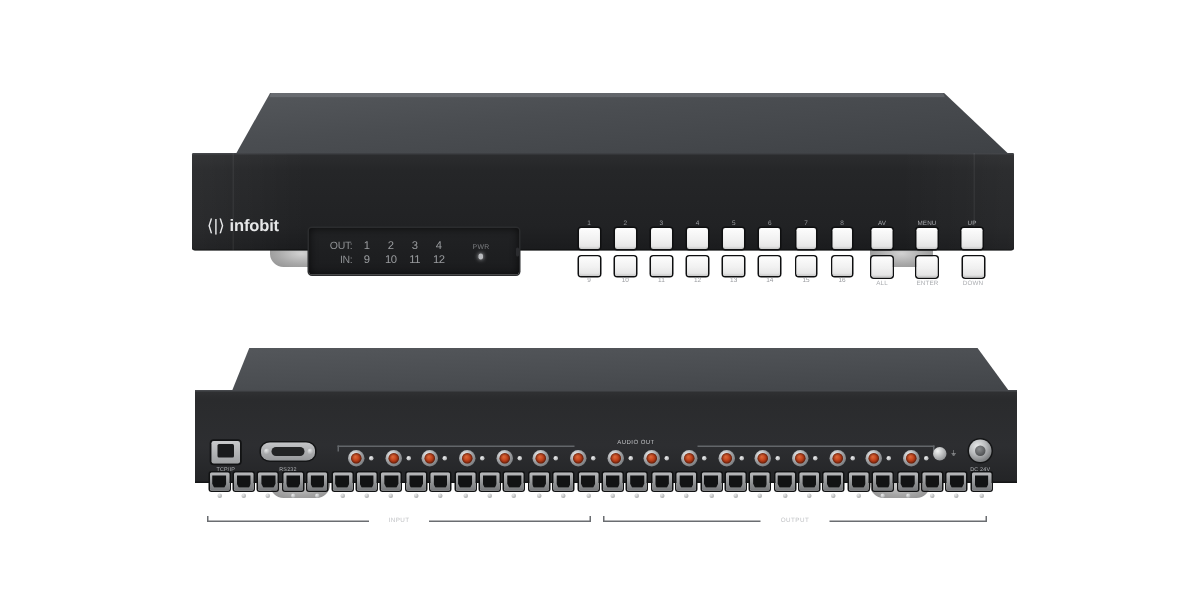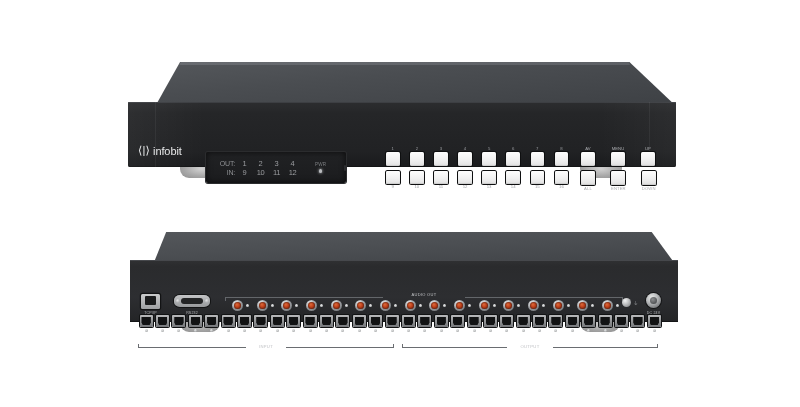--- a/index.html
+++ b/index.html
@@ -46,21 +46,21 @@
     border-radius: 0 0 9px 9px;
   }
   .foot.l { left: 52px; } .foot.r { left: 452px; }
 
   .logo {
     position:absolute; left: 10px; top: 42px;
     color:#e6e7e8; font-size: 10.5px; letter-spacing:.2px; white-space:nowrap;
     display:flex; align-items:center; gap:3px; font-weight:600;
   }
   .logo-mark { font-size: 11px; color:#e9eaeb; font-weight:400; }
-  .logo-word { font-size:11px; font-weight:400; letter-spacing:-.1px; }
+  .logo-word { font-size:11px; font-weight:700; letter-spacing:-.1px; }
 
   .lcd {
     position:absolute; left: 78px; top: 50px; width: 128px; height: 31px;
     background: linear-gradient(180deg,#212224,#1b1c1e);
     border-radius: 2px; box-shadow: inset 0 0 6px rgba(0,0,0,.7), 0 0 0 1px #2b2c2e;
     display:flex; align-items:center; padding-left: 12px; gap: 10px;
   }
   .lcd-matrix { display:flex; flex-direction:column; gap:0px; }
   .lcd-row { display:flex; align-items:baseline; gap:3px; }
   .lcd-tag { color:#8e9093; font-size:7px; width:17px; text-align:right; letter-spacing:-.2px;}

